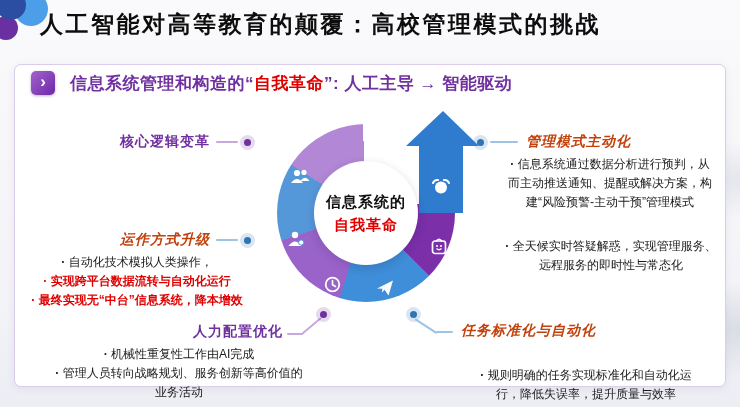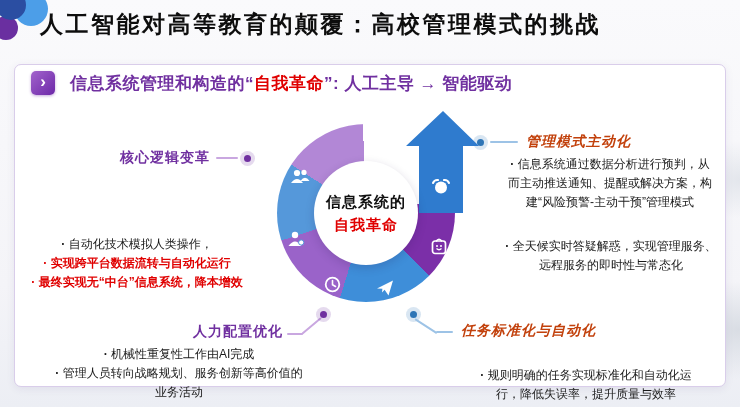--- a/index.html
+++ b/index.html
@@ -99,29 +99,34 @@
 
 <div class="content-box">
 
   <div class="banner">
     <div class="chevron-box">›</div>
     <div class="banner-text">
       <span class="purple">信息系统管理和构造的“</span><span class="red">自我革命</span><span class="purple">”: 人工主导 → 智能驱动</span>
     </div>
   </div>
 
-  <div class="sec" style="left:6px;top:68px;width:232px;margin-top:16px;">
+  <div class="sec" style="left:6px;top:68px;width:232px;">
     <div class="sec-head to-right">
       <span class="t-purple">核心逻辑变革</span>
       <span class="conn-line line-purple head-line"></span>
       <span class="conn-dot dot-purple head-dot"></span>
     </div>
   </div>
 
   <div class="sec" style="left:6px;top:166px;width:232px;">
+    <div class="sec-head to-right">
+      <span class="t-blue">运作方式升级</span>
+      <span class="conn-line line-blue head-line"></span>
+      <span class="conn-dot dot-blue head-dot"></span>
+    </div>
     <div class="sec-body">
       <div class="bullet">自动化技术模拟人类操作，</div>
       <div class="bullet red">实现跨平台数据流转与自动化运行</div>
       <div class="bullet red">最终实现无“中台”信息系统，降本增效</div>
     </div>
   </div>
 
   <div class="sec" style="left:6px;top:258px;width:262px;">
     <div class="sec-head" style="justify-content:flex-end;">
       <span class="t-purple">人力配置优化</span>

